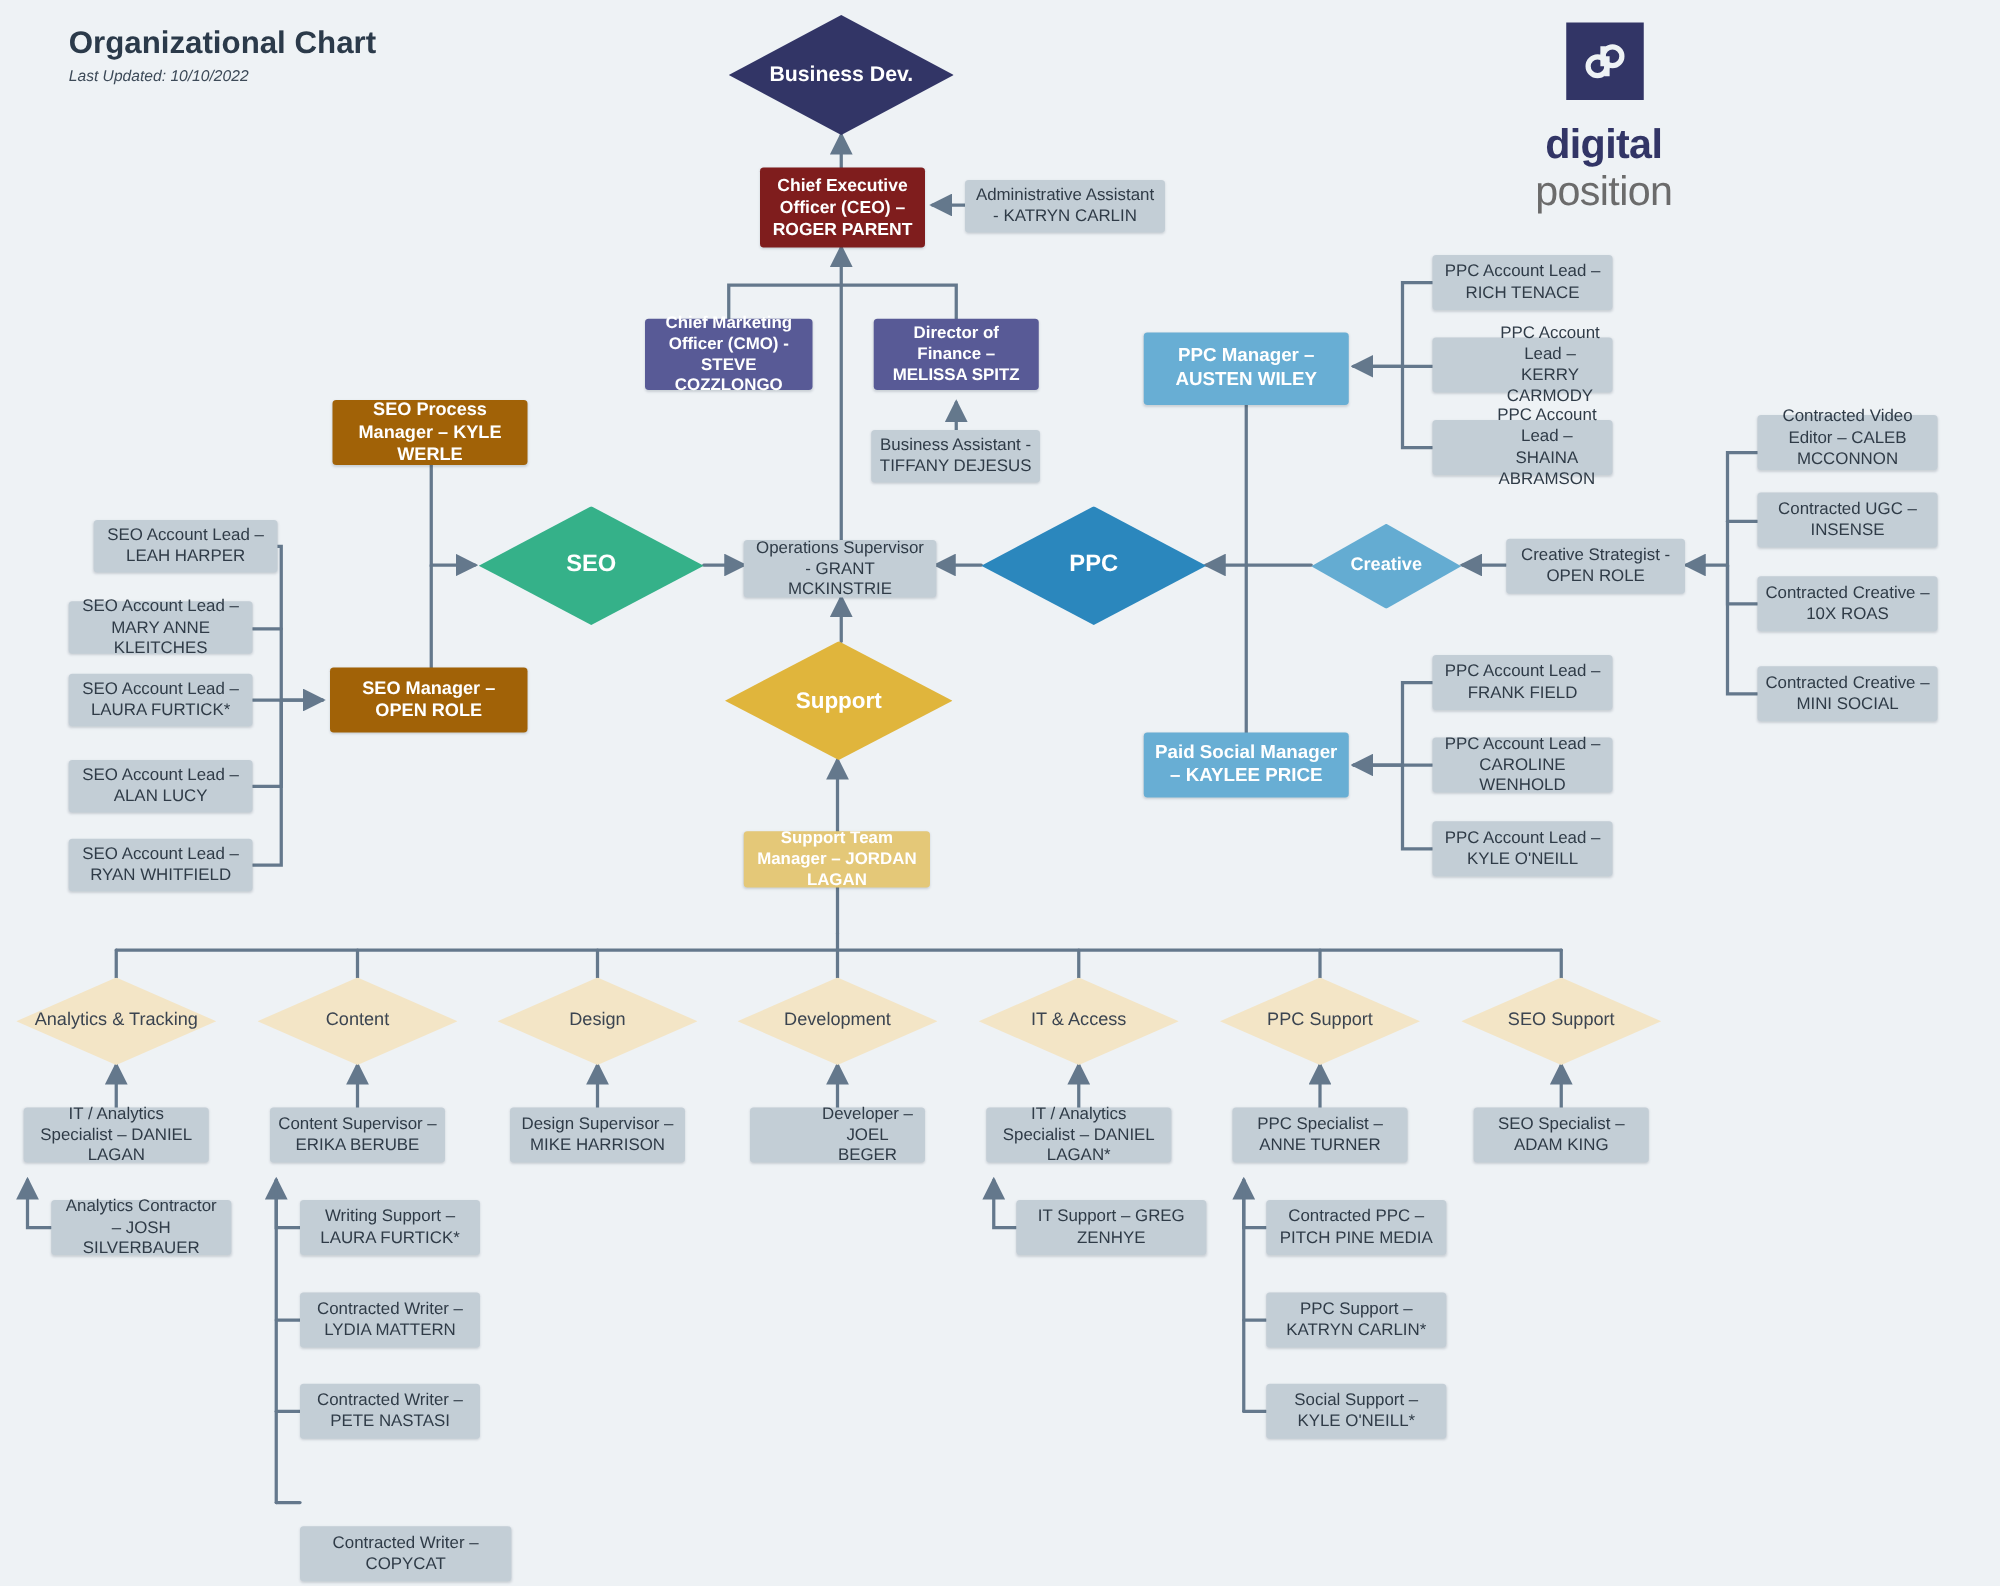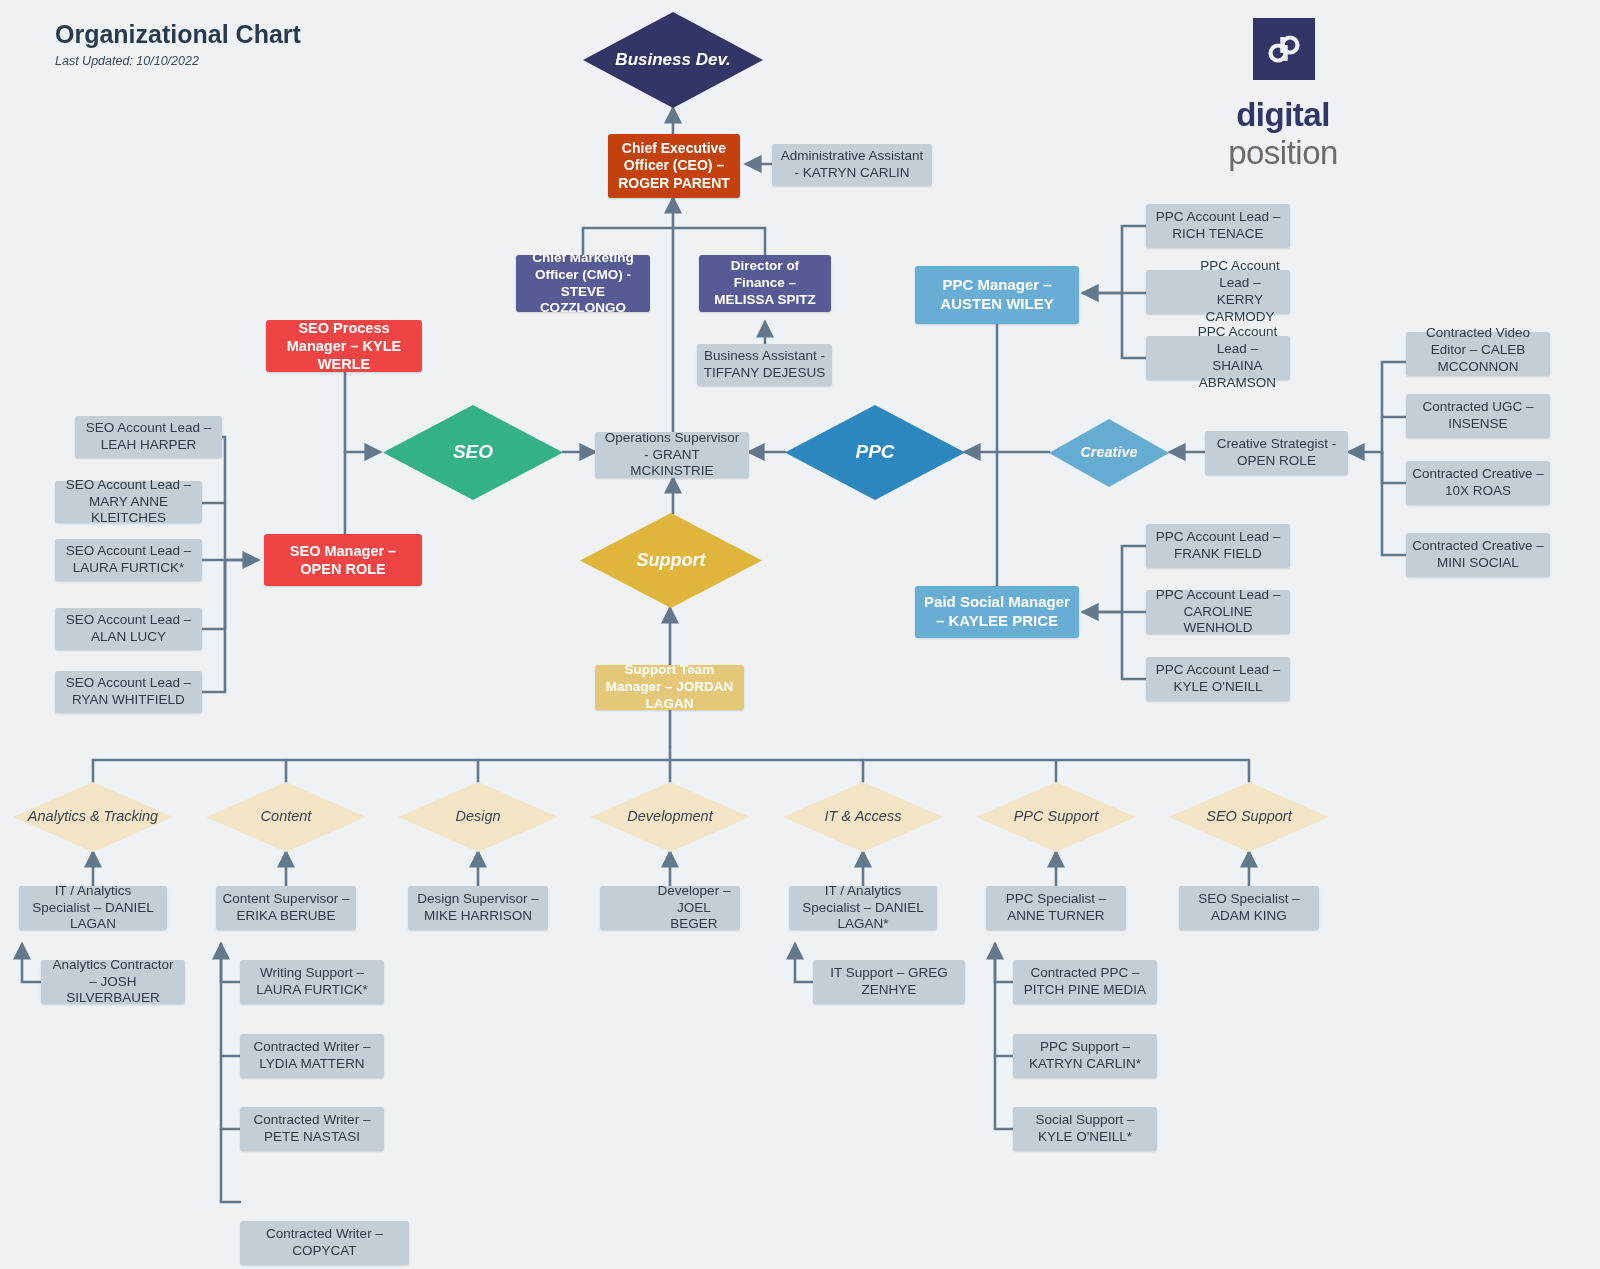--- a/index.html
+++ b/index.html
@@ -12,38 +12,38 @@
   svg.links{position:absolute;left:0;top:0;width:1600px;height:1269px;pointer-events:none;}
 
   .node{position:absolute;box-sizing:border-box;display:flex;align-items:center;
         justify-content:center;text-align:center;border-radius:3px;
         box-shadow:0 1px 2px rgba(40,55,70,.18);}
   .node span{display:block;line-height:1.25;padding:0 6px;}
 
   
   .grey{background:#c3ced6;color:#2f3b47;font-size:13.5px;}
   
-  .navy{background:#c2410c;color:#fff;font-weight:bold;font-size:14px;}
+  .navy{background:#7f1d1d;color:#fff;font-weight:bold;font-size:14px;}
   
   .purple{background:#585a96;color:#fff;font-weight:bold;font-size:13.5px;}
   
-  .green{background:#ef4444;color:#fff;font-weight:bold;font-size:14.5px;}
+  .green{background:#a16207;color:#fff;font-weight:bold;font-size:14.5px;}
   
   .blue{background:#68aed4;color:#fff;font-weight:bold;font-size:15px;}
   
   .gold{background:#e4c878;color:#fff;font-weight:bold;font-size:13.5px;}
   
   .ops{background:#c3ced6;color:#2f3b47;font-size:13.5px;}
 
   
   .diamond{position:absolute;display:flex;align-items:center;justify-content:center;
            text-align:center;}
   .diamond .dshape{position:absolute;left:0;top:0;width:100%;height:100%;
            clip-path:polygon(50% 0,100% 50%,50% 100%,0 50%);}
-  .diamond .dlabel{position:relative;z-index:2;font-style:italic;font-weight:bold;
+  .diamond .dlabel{position:relative;z-index:2;font-weight:bold;
            line-height:1.2;}
 
   .d-navy .dshape{background:#323566;}
   .d-green .dshape{background:#35b189;}
   .d-blue .dshape{background:#2b87bd;}
   .d-lblue .dshape{background:#64acd2;}
   .d-gold .dshape{background:#e0b53c;}
   .d-cream .dshape{background:#f3e5c6;}
 
   .d-navy .dlabel,.d-green .dlabel,.d-blue .dlabel,.d-lblue .dlabel,.d-gold .dlabel{color:#fff;}

